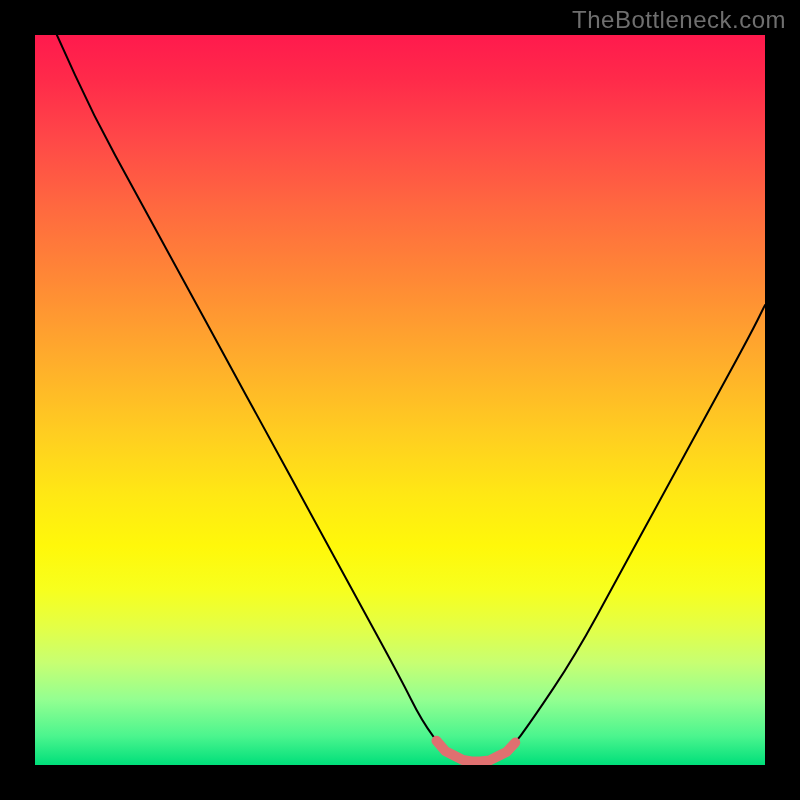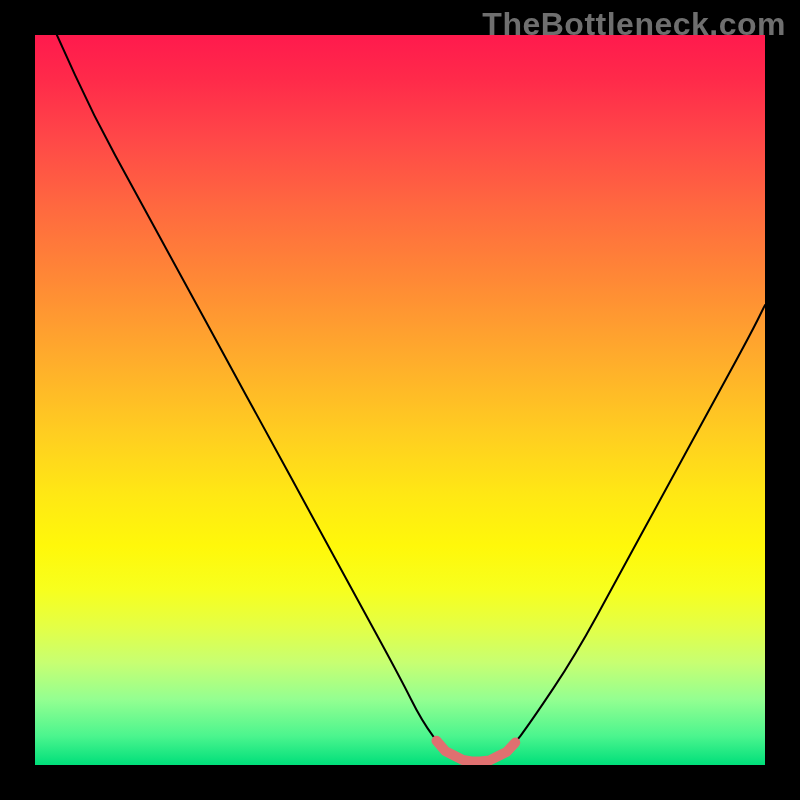--- a/index.html
+++ b/index.html
@@ -15,22 +15,22 @@
     position: relative;
     width: 800px;
     height: 800px;
     background: #000;
   }
   .watermark {
     position: absolute;
     top: 6px;
     right: 14px;
     color: #6f6f6f;
-    font-size: 32px;
-    font-weight: 700;
+    font-size: 24px;
+    font-weight: 400;
     letter-spacing: 0.5px;
     z-index: 10;
   }
   .plot {
     position: absolute;
     left: 35px;
     top: 35px;
     width: 730px;
     height: 730px;
     overflow: hidden;

